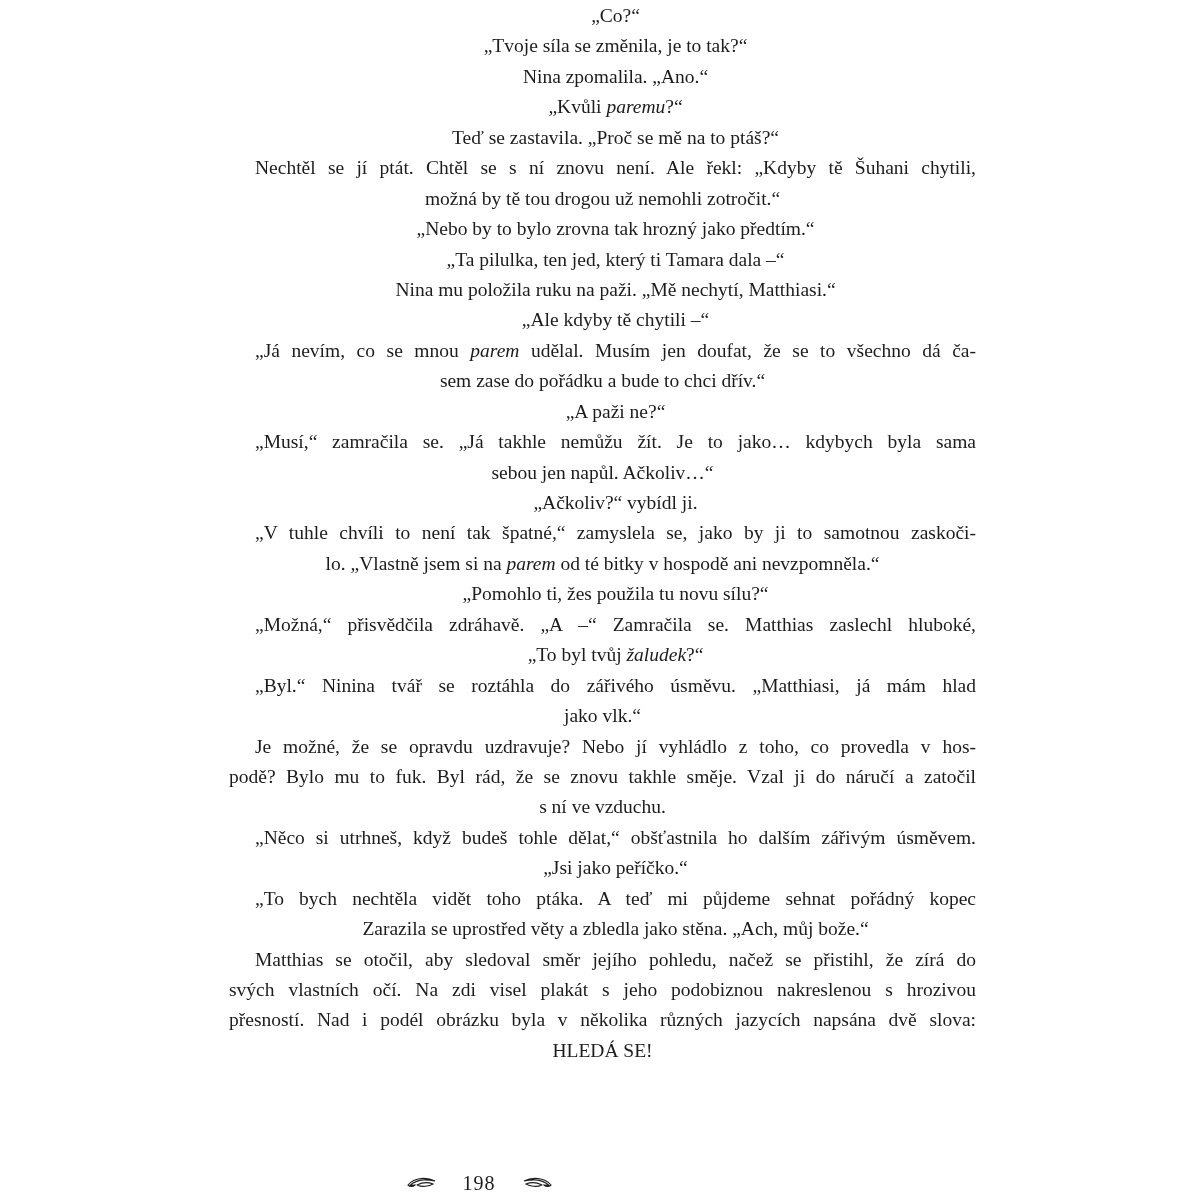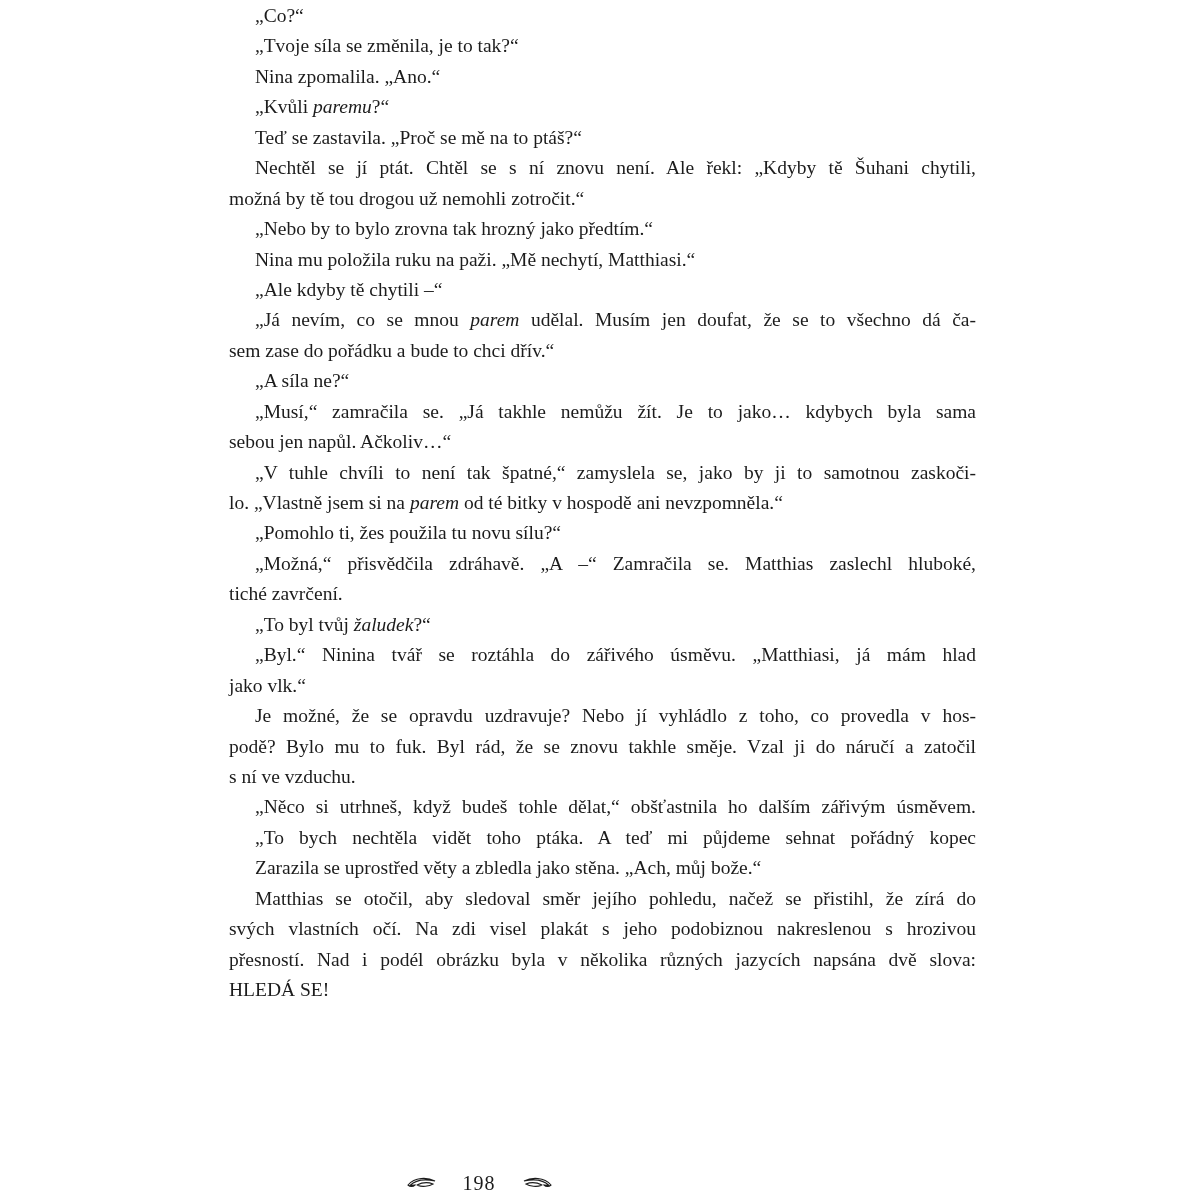--- a/index.html
+++ b/index.html
@@ -22,21 +22,21 @@
     position: absolute;
     left: 229px;
     top: 1px;
     width: 747px;
     font-size: 19.5px;
     line-height: 30.45px;
     text-rendering: optimizeLegibility;
   }
   .line {
     height: 30.45px;
-    text-align: left;
+    text-align: center;
     white-space: normal;
     overflow: visible;
   }
   .line.ind { text-indent: 26px; }
   .line.just {
     text-align: justify;
     text-align-last: justify;
   }
   .line em {
     font-style: italic;
@@ -67,39 +67,41 @@
 
   <div class="text-block" style="color: rgb(28, 28, 28);">
       <div class="line ind"><span>„Co?“</span></div>
       <div class="line ind"><span>„Tvoje síla se změnila, je to tak?“</span></div>
       <div class="line ind"><span>Nina zpomalila. „Ano.“</span></div>
       <div class="line ind"><span>„Kvůli </span><em>paremu</em><span>?“</span></div>
       <div class="line ind"><span>Teď se zastavila. „Proč se mě na to ptáš?“</span></div>
       <div class="line ind just"><span>Nechtěl se jí ptát. Chtěl se s ní znovu není. Ale řekl: „Kdyby tě Šuhani chytili,</span></div>
       <div class="line"><span>možná by tě tou drogou už nemohli zotročit.“</span></div>
       <div class="line ind"><span>„Nebo by to bylo zrovna tak hrozný jako předtím.“</span></div>
+      <div class="line ind"><span>„Ta pilulka, ten jed, který ti Tamara dala –“</span></div>
       <div class="line ind"><span>Nina mu položila ruku na paži. „Mě nechytí, Matthiasi.“</span></div>
       <div class="line ind"><span>„Ale kdyby tě chytili –“</span></div>
       <div class="line ind just"><span>„Já nevím, co se mnou </span><em>parem</em><span> udělal. Musím jen doufat, že se to všechno dá ča-</span></div>
       <div class="line"><span>sem zase do pořádku a bude to chci dřív.“</span></div>
-      <div class="line ind"><span>„A síla ne?“</span></div>
+      <div class="line ind"><span>„A paži ne?“</span></div>
       <div class="line ind just"><span>„Musí,“ zamračila se. „Já takhle nemůžu žít. Je to jako… kdybych byla sama</span></div>
       <div class="line"><span>sebou jen napůl. Ačkoliv…“</span></div>
+      <div class="line ind"><span>„Ačkoliv?“ vybídl ji.</span></div>
       <div class="line ind just"><span>„V tuhle chvíli to není tak špatné,“ zamyslela se, jako by ji to samotnou zaskoči-</span></div>
       <div class="line"><span>lo. „Vlastně jsem si na </span><em>parem</em><span> od té bitky v hospodě ani nevzpomněla.“</span></div>
       <div class="line ind"><span>„Pomohlo ti, žes použila tu novu sílu?“</span></div>
       <div class="line ind just"><span>„Možná,“ přisvědčila zdráhavě. „A –“ Zamračila se. Matthias zaslechl hluboké,</span></div>
-      <div class="line"><span>tiché zavrčení.</span></div>
       <div class="line ind"><span>„To byl tvůj </span><em>žaludek</em><span>?“</span></div>
       <div class="line ind just"><span>„Byl.“ Ninina tvář se roztáhla do zářivého úsměvu. „Matthiasi, já mám hlad</span></div>
       <div class="line"><span>jako vlk.“</span></div>
       <div class="line ind just"><span>Je možné, že se opravdu uzdravuje? Nebo jí vyhládlo z toho, co provedla v hos-</span></div>
       <div class="line just"><span>podě? Bylo mu to fuk. Byl rád, že se znovu takhle směje. Vzal ji do náručí a zatočil</span></div>
       <div class="line"><span>s ní ve vzduchu.</span></div>
       <div class="line ind just"><span>„Něco si utrhneš, když budeš tohle dělat,“ obšťastnila ho dalším zářivým úsměvem.</span></div>
+      <div class="line ind"><span>„Jsi jako peříčko.“</span></div>
       <div class="line ind just"><span>„To bych nechtěla vidět toho ptáka. A teď mi půjdeme sehnat pořádný kopec</span></div>
       <div class="line ind"><span>Zarazila se uprostřed věty a zbledla jako stěna. „Ach, můj bože.“</span></div>
       <div class="line ind just"><span>Matthias se otočil, aby sledoval směr jejího pohledu, načež se přistihl, že zírá do</span></div>
       <div class="line just"><span>svých vlastních očí. Na zdi visel plakát s jeho podobiznou nakreslenou s hrozivou</span></div>
       <div class="line just"><span>přesností. Nad i podél obrázku byla v několika různých jazycích napsána dvě slova:</span></div>
       <div class="line"><span>HLEDÁ SE!</span></div>
     </div>
 
   <div class="footer">
     <svg class="ornament" width="30" height="15" viewBox="0 0 30 15" aria-hidden="true">

